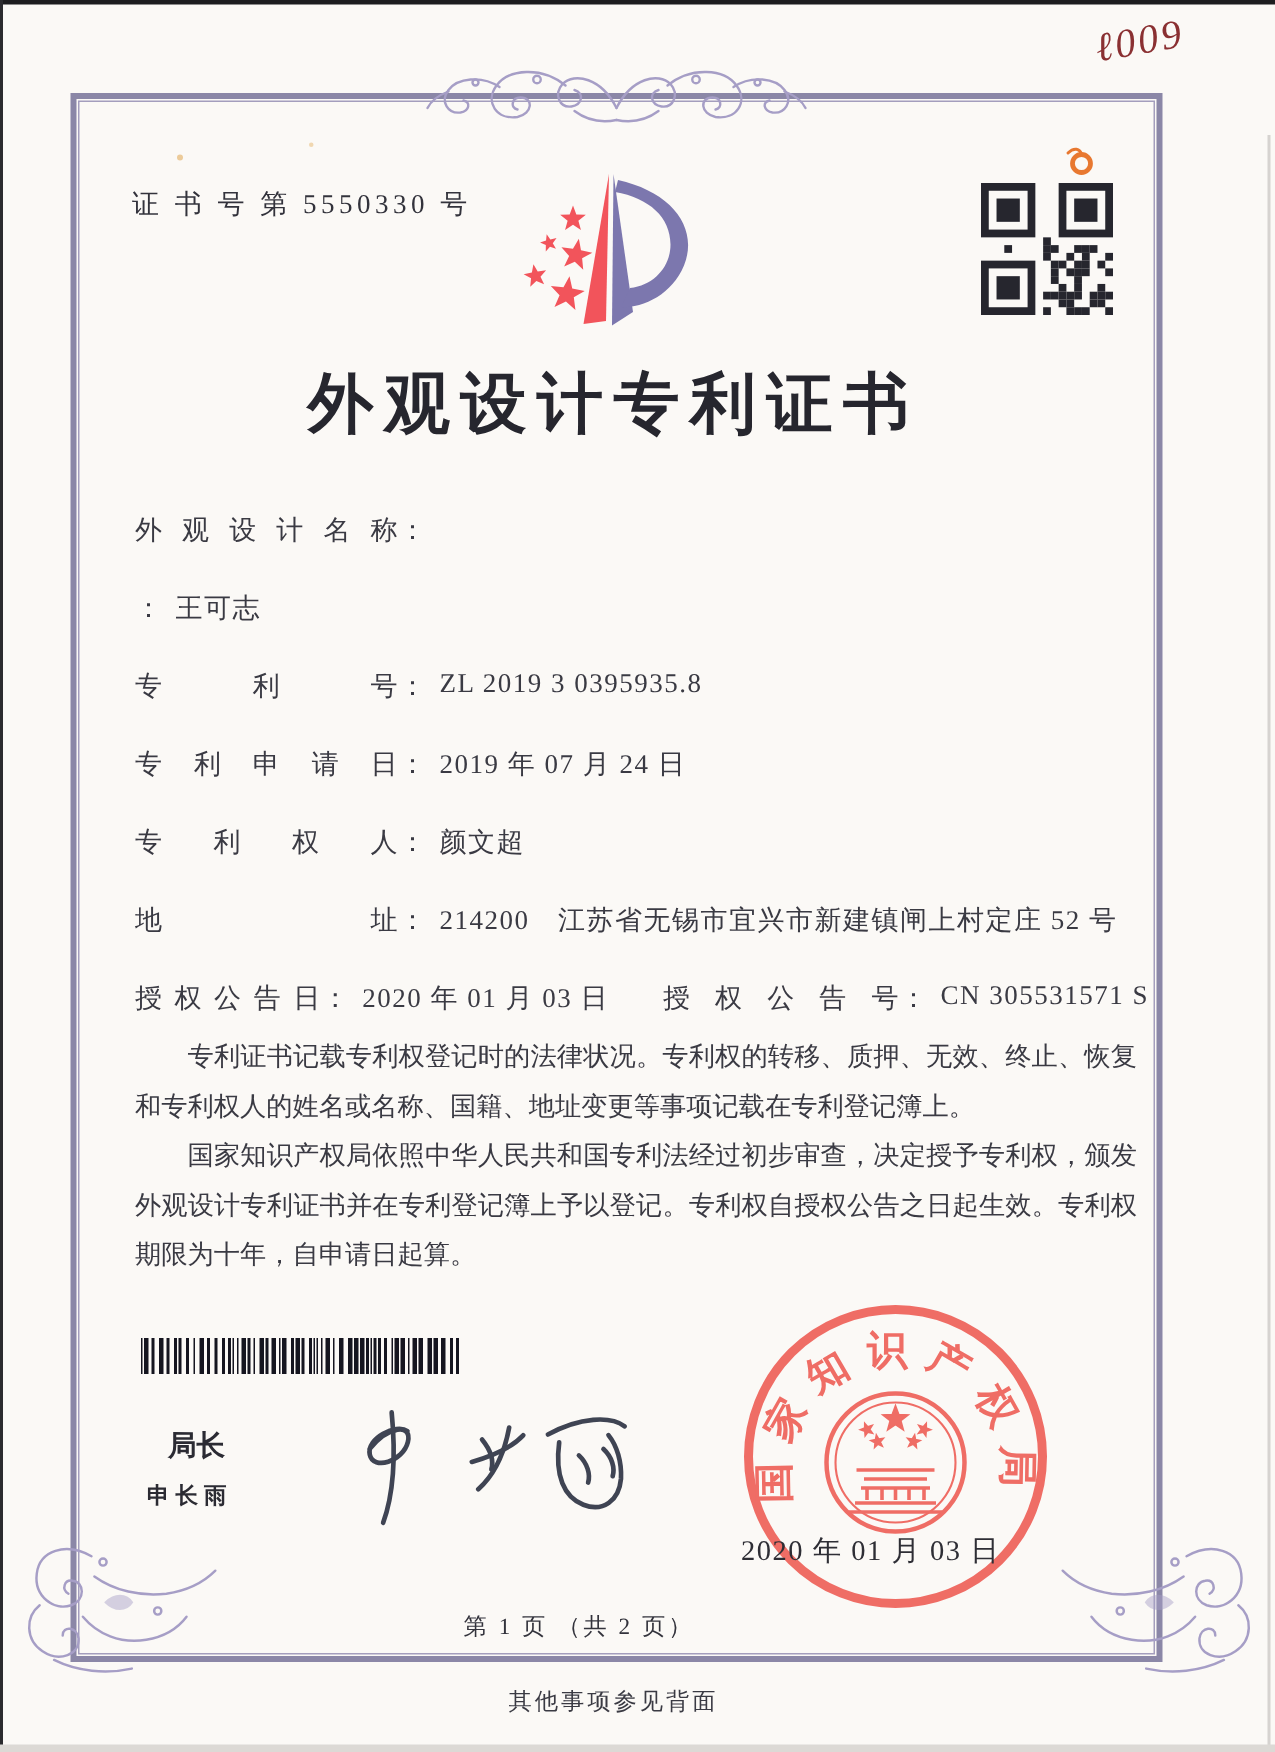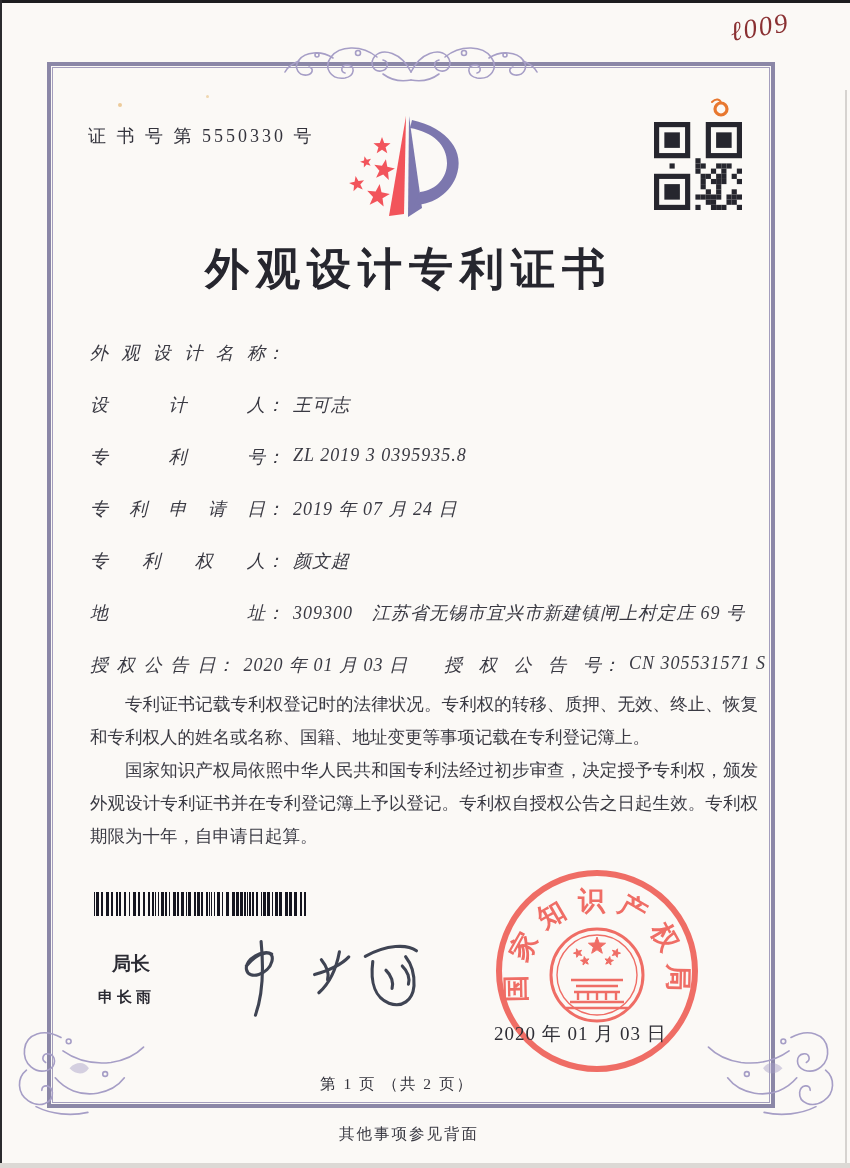--- a/index.html
+++ b/index.html
@@ -16,36 +16,36 @@
   .edge-bottom{position:absolute;left:0;top:1163px;width:100%;height:5px;background:#dcd9d5;}
   .speck{position:absolute;border-radius:50%;}
   
   .frame{position:absolute;left:47px;top:62px;width:720px;height:1038px;border:4px solid var(--border);}
   .frame-inner{position:absolute;left:1px;top:1px;right:1px;bottom:1px;border:1px solid #a49ebd;}
   .ornament{position:absolute;color:var(--orn);}
   
   .cert-no{position:absolute;left:88px;top:124px;font-size:18px;letter-spacing:3px;color:#33333c;}
   .title{position:absolute;left:47px;top:240px;width:724px;text-align:center;font-size:44px;font-weight:700;letter-spacing:7px;color:#26262e;}
   .fields{position:absolute;left:90px;top:341px;width:676px;color:var(--text);}
-  .frow{height:52px;font-size:18px;display:flex;align-items:flex-start;font-style:italic;}
+  .frow{height:52px;font-size:18px;display:flex;align-items:flex-start;}
   .frow.last{height:44px;}
   .flabel{display:inline-block;width:176px;text-align:justify;text-align-last:justify;letter-spacing:1px;}
   .fcolon{display:inline-block;}
   .fvalue{display:inline-block;margin-left:9px;letter-spacing:1px;white-space:pre;}
   .grant-col{margin-left:36px;display:flex;}
   .flabel.small{width:158px;}
   .paras{position:absolute;left:90px;top:688px;width:668px;font-size:17.5px;line-height:33px;color:var(--text);text-align:justify;}
   .paras p{margin:0;text-indent:2em;}
   .barcode{position:absolute;left:94px;top:892px;}
   .director-title{position:absolute;left:112px;top:951px;font-size:19px;font-weight:700;color:#2b2b33;font-family:"Liberation Sans","DejaVu Sans",sans-serif;text-align:center;}
   .director-name{position:absolute;left:98px;top:988px;font-size:15px;font-weight:700;letter-spacing:4px;color:#2b2b33;font-family:"Liberation Sans","DejaVu Sans",sans-serif;}
   .signature{position:absolute;left:212px;top:928px;}
   .seal{position:absolute;left:486px;top:868px;opacity:.88;}
   .seal-date{position:absolute;left:494px;top:1021px;width:210px;font-size:19px;letter-spacing:1px;color:#2e2e35;text-align:left;}
-  .page-indicator{position:absolute;left:47px;top:1074px;width:700px;text-align:center;font-size:15.5px;letter-spacing:2px;color:#33333c;}
+  .page-indicator{position:absolute;left:36px;top:1074px;width:700px;text-align:center;font-size:15.5px;letter-spacing:2px;color:#33333c;}
   .back-note{position:absolute;left:47px;top:1124px;width:724px;text-align:center;font-size:15.5px;letter-spacing:2px;color:#3a3a43;}
   .hand-mark{position:absolute;left:730px;top:12px;font-size:27px;font-style:italic;color:#8a3032;transform:rotate(-10deg);letter-spacing:2px;}
   .qr{position:absolute;left:654px;top:122px;}
   .ink-dot{position:absolute;left:706px;top:96px;}
   .logo{position:absolute;left:342px;top:104px;}
 </style>
 </head>
 <body>
 
 <div class="page">
@@ -176,21 +176,20 @@
   </svg>
 
   <div class="title">外观设计专利证书</div>
 
   <div class="fields">
     <div class="frow">
       <span class="flabel">外观设计名称</span>
         <span class="fcolon">：</span>
     </div>
     <div class="frow">
-      <span class="flabel">设计人</span>
         <span class="fcolon">：</span>
       <span class="fvalue">王可志</span>
     </div>
     <div class="frow">
       <span class="flabel">专利号</span>
         <span class="fcolon">：</span>
       <span class="fvalue">ZL 2019 3 0395935.8</span>
     </div>
     <div class="frow">
       <span class="flabel">专利申请日</span>
@@ -198,21 +197,21 @@
       <span class="fvalue">2019 年 07 月 24 日</span>
     </div>
     <div class="frow">
       <span class="flabel">专利权人</span>
         <span class="fcolon">：</span>
       <span class="fvalue">颜文超</span>
     </div>
     <div class="frow">
       <span class="flabel">地址</span>
         <span class="fcolon">：</span>
-      <span class="fvalue">309300　江苏省无锡市宜兴市新建镇闸上村定庄 69 号</span>
+      <span class="fvalue">214200　江苏省无锡市宜兴市新建镇闸上村定庄 52 号</span>
     </div>
     <div class="frow last">
       <span class="flabel">授权公告日</span>
         <span class="fcolon">：</span>
       <span class="fvalue">2020 年 01 月 03 日</span>
       <span class="grant-col">
         <span class="flabel small">授权公告号</span>
           <span class="fcolon">：</span>
         <span class="fvalue">CN 305531571 S</span>
       </span>

